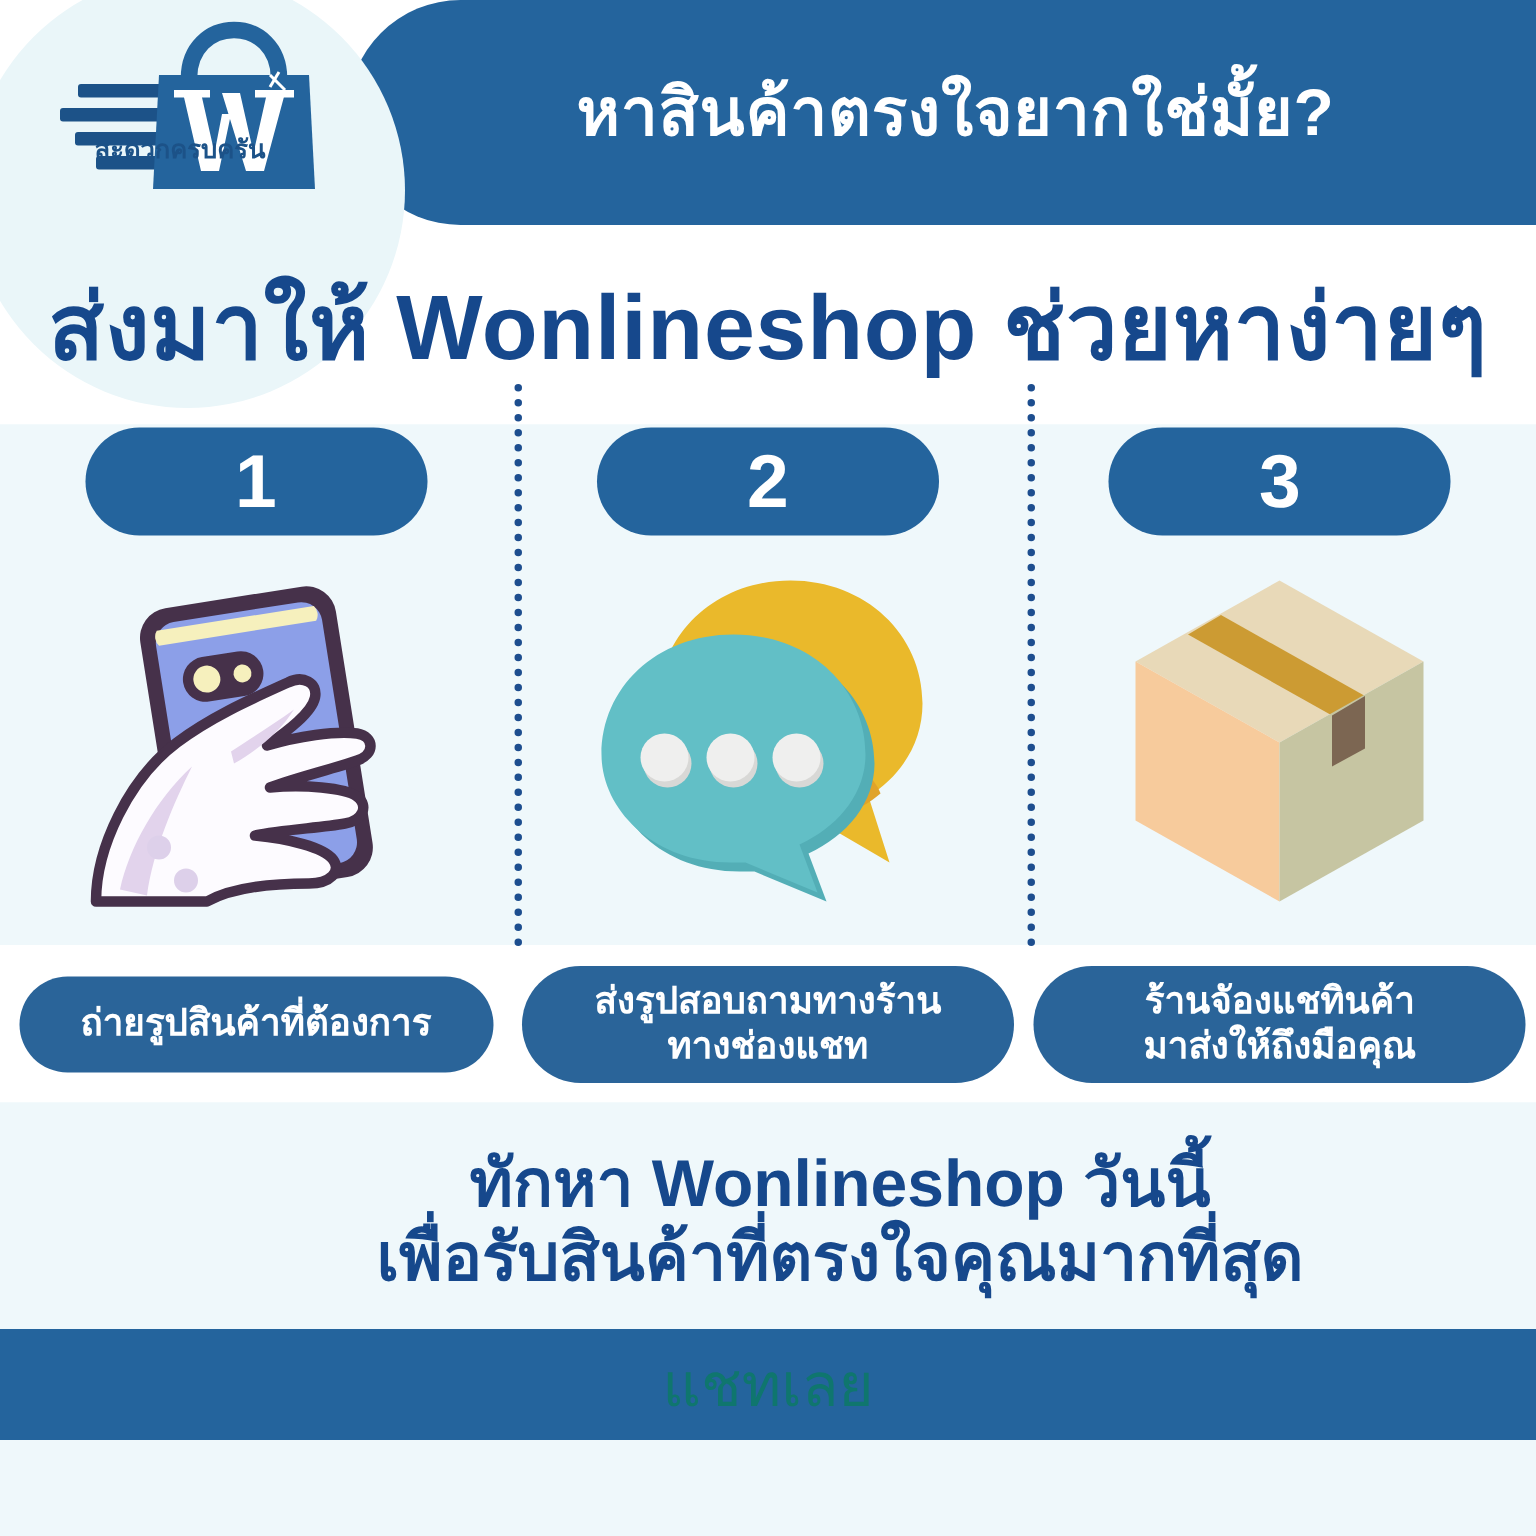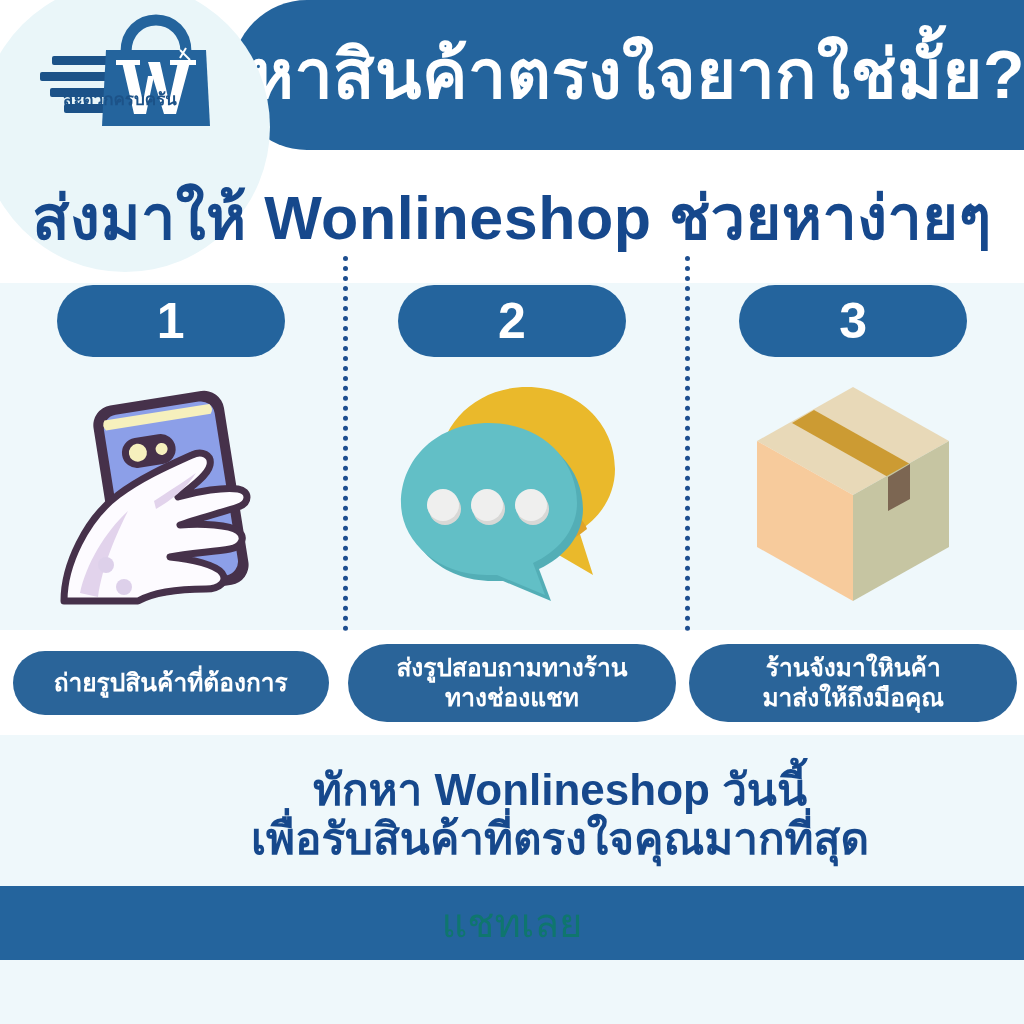--- a/index.html
+++ b/index.html
@@ -25,21 +25,21 @@
   
   .header-plate{
     position:absolute;top:0;left:232px;width:792px;height:150px;
     background:#24649d;
     border-top-left-radius:150px 150px;
     border-bottom-left-radius:150px 150px;
   }
   .header-title{
     position:absolute;top:0;left:250px;width:774px;height:147px;
     display:flex;align-items:center;justify-content:center;
-    color:#ffffff;font-size:68px;font-weight:bold;letter-spacing:.5px;
+    color:#ffffff;font-size:44px;font-weight:bold;letter-spacing:.5px;
     white-space:nowrap;
   }
 
   
   .logo-circle{
     position:absolute;top:-18px;left:-20px;width:290px;height:290px;
     border-radius:50%;background:#eaf6f9;
   }
   .logo-wrap{
     position:absolute;top:14px;left:30px;width:200px;height:140px;
@@ -260,21 +260,21 @@
 
   <div class="captions">
     <div class="cap-cell">
       <div class="cap-pill one-line">ถ่ายรูปสินค้าที่ต้องการ</div>
     </div>
     <div class="cap-cell">
       <div class="cap-pill two-line">ส่งรูปสอบถามทางร้าน
 ทางช่องแชท</div>
     </div>
     <div class="cap-cell">
-      <div class="cap-pill two-line">ร้านจังมาใหินค้า
+      <div class="cap-pill two-line">ร้านจัองแชทินค้า
 มาส่งให้ถึงมือคุณ</div>
     </div>
   </div>
 
   <div class="cta">
     <div>ทักหา Wonlineshop วันนี้</div>
     <div>เพื่อรับสินค้าที่ตรงใจคุณมากที่สุด</div>
   </div>
 
   <div class="footer-cta">แชทเลย</div>

